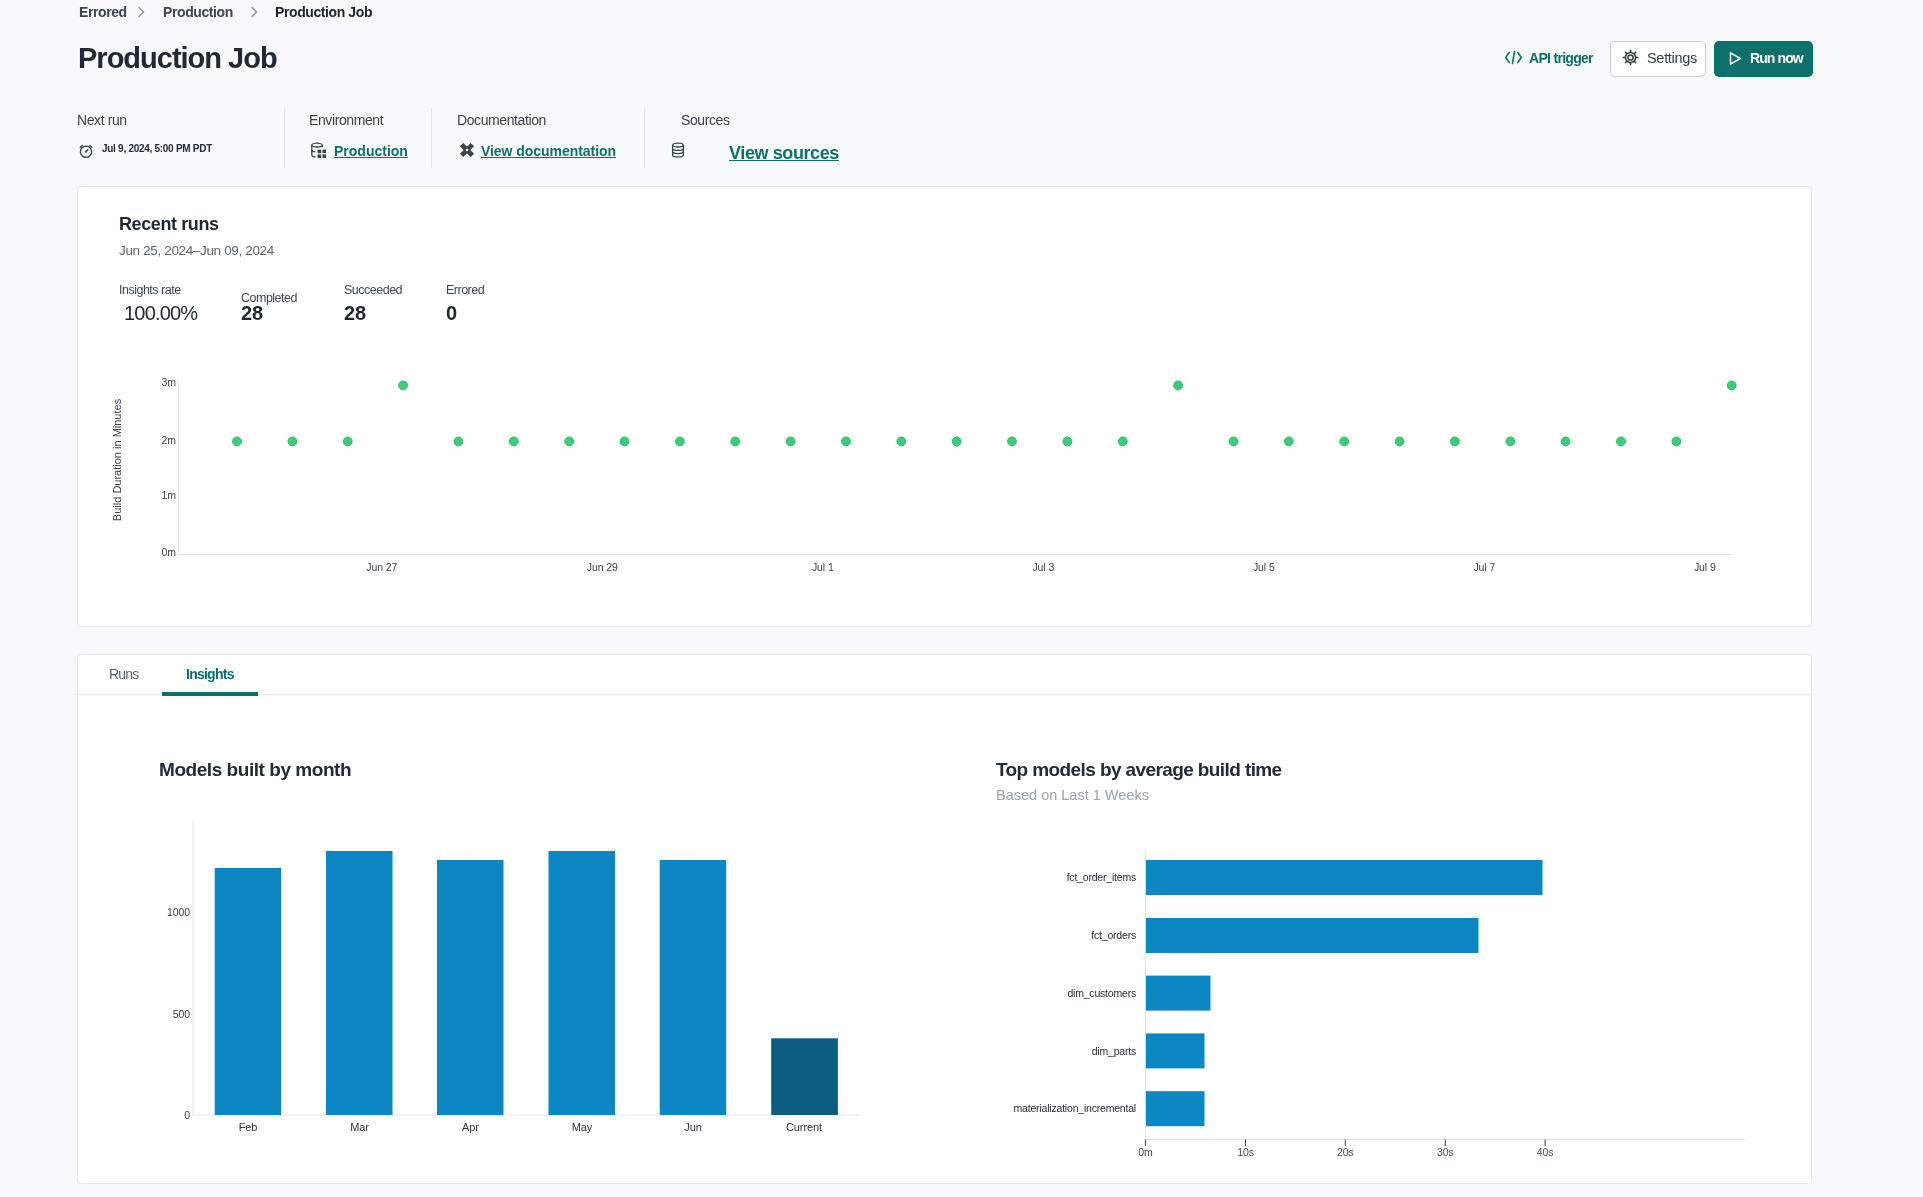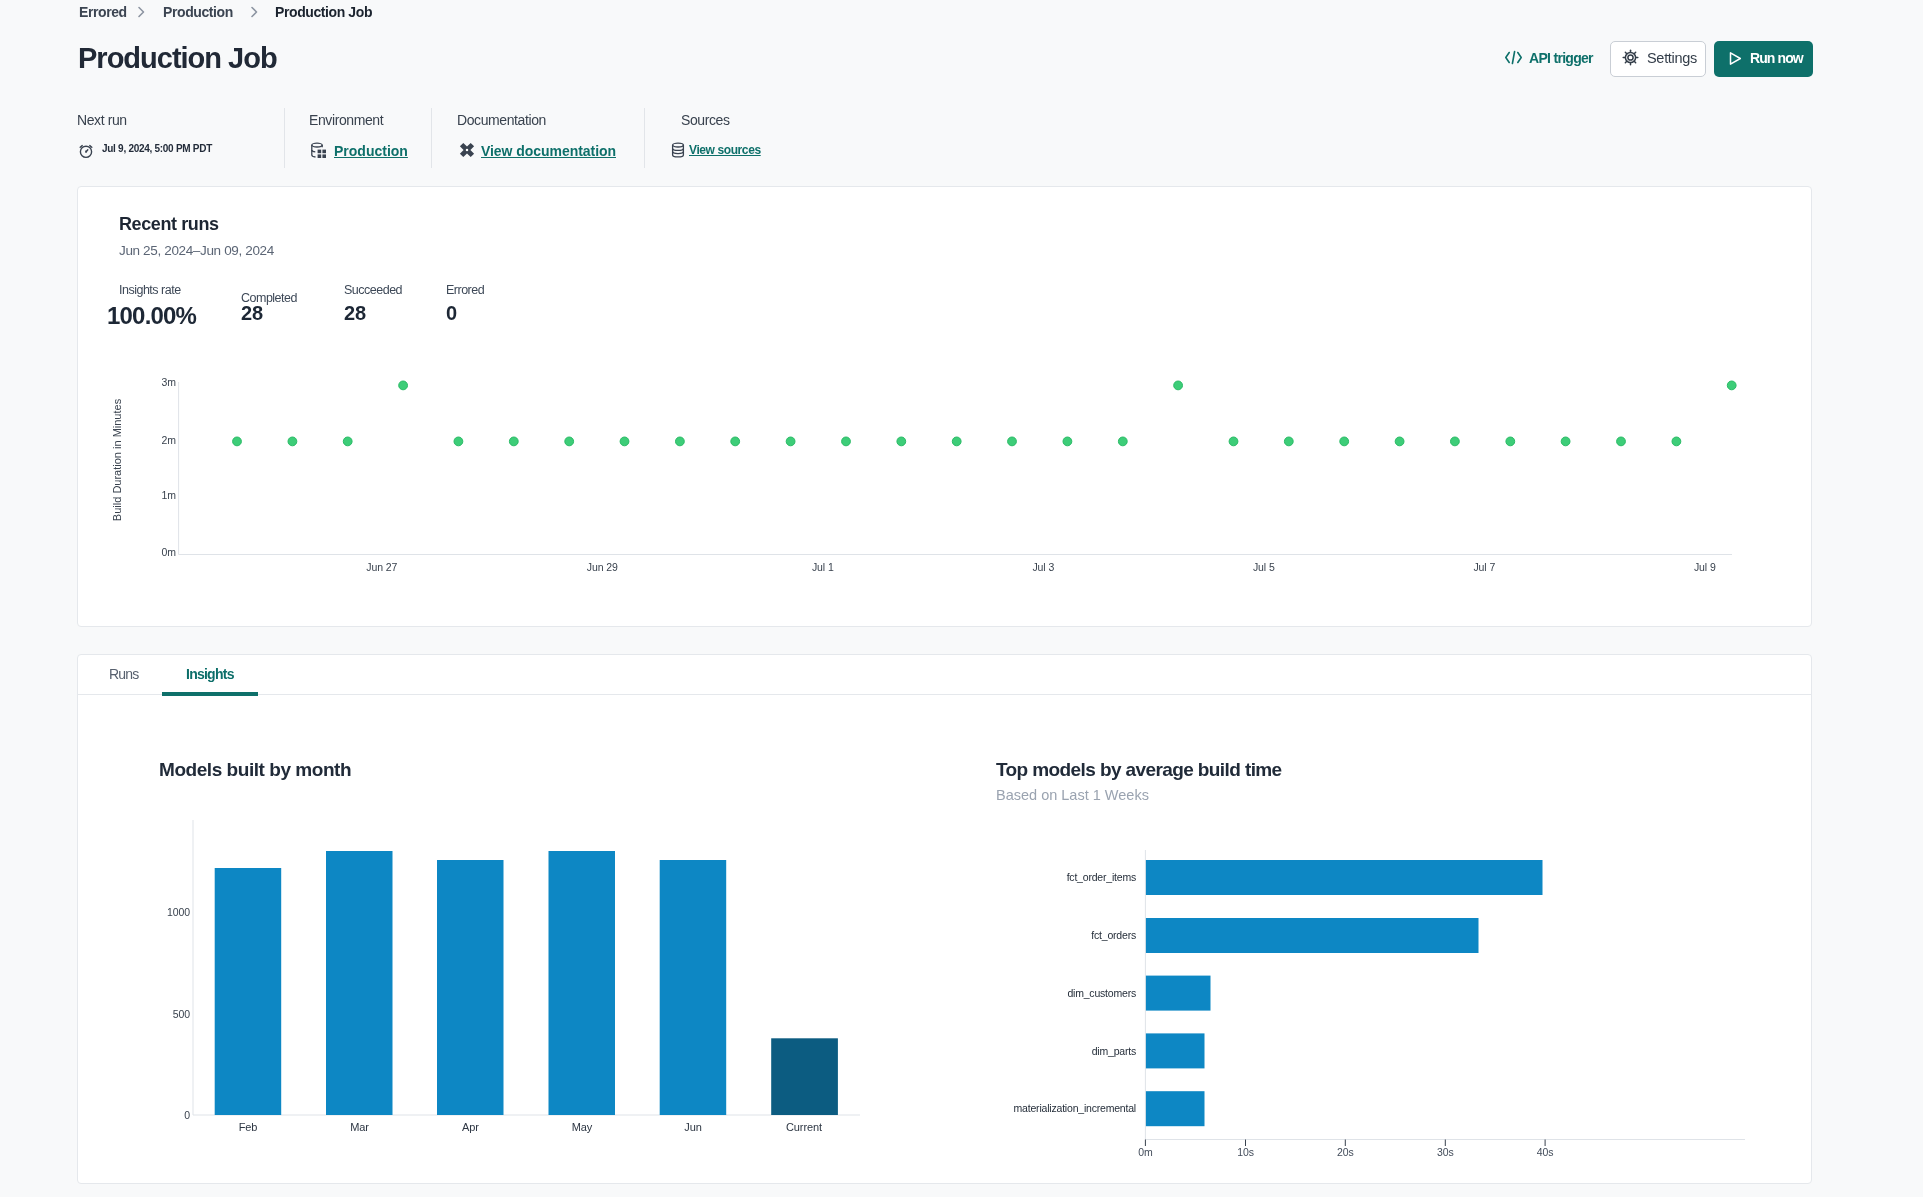--- a/index.html
+++ b/index.html
@@ -97,28 +97,28 @@
 
 <div class="abs" style="left:669px; top:112px; font-size:14px; color:#39424e; letter-spacing:-0.4px;margin-left:12px;">Sources</div>
 <svg class="abs" style="left:670px; top:142px;" width="16" height="16" viewBox="0 0 16 16">
   <g stroke="#3a4350" stroke-width="1.3" fill="none">
     <ellipse cx="8" cy="3.1" rx="5.4" ry="1.9"></ellipse>
     <path d="M2.6,3.1 L2.6,12.9 C2.6,14 5,14.9 8,14.9 C11,14.9 13.4,14 13.4,12.9 L13.4,3.1"></path>
     <path d="M2.6,6.4 C2.6,7.5 5,8.4 8,8.4 C11,8.4 13.4,7.5 13.4,6.4"></path>
     <path d="M2.6,9.6 C2.6,10.7 5,11.6 8,11.6 C11,11.6 13.4,10.7 13.4,9.6"></path>
   </g>
 </svg>
-<div class="abs link" style="left:689px; top:143px; font-size:12px; letter-spacing:-0.4px;">View sources</div>
+<div class="abs link" style="left:729px; top:143px; font-size:18px; letter-spacing:-0.4px;">View sources</div>
 
 <div class="card" style="left:77px; top:186px; width:1735px; height:441px;"></div>
 <div class="abs" style="left:119px; top:214px; font-size:18px; font-weight:700; color:#1d2633; letter-spacing:-0.4px;">Recent runs</div>
 <div class="abs" style="left:119px; top:243px; font-size:13.5px; color:#5b6575; letter-spacing:-0.35px;">Jun 25, 2024–Jun 09, 2024</div>
 
 <div class="abs" style="left:119px; top:283px; font-size:12.5px; color:#3d4857; letter-spacing:-0.5px;">Insights rate</div>
-<div class="abs" style="left:107px; top:302px; font-size:24px; font-weight:700; color:#1d2735; letter-spacing:-0.8px;">100.00%</div>
+<div class="abs" style="left:124px; top:302px; font-size:20px; font-weight:400; color:#1d2735; letter-spacing:-0.8px;">100.00%</div>
 <div class="abs" style="left:241px; top:291px; font-size:12.5px; color:#3d4857; letter-spacing:-0.5px;">Completed</div>
 <div class="abs" style="left:241px; top:302px; font-size:20px; font-weight:700; color:#1d2735;">28</div>
 <div class="abs" style="left:344px; top:283px; font-size:12.5px; color:#3d4857; letter-spacing:-0.5px;">Succeeded</div>
 <div class="abs" style="left:344px; top:302px; font-size:20px; font-weight:700; color:#1d2735;">28</div>
 <div class="abs" style="left:446px; top:283px; font-size:12.5px; color:#3d4857; letter-spacing:-0.5px;">Errored</div>
 <div class="abs" style="left:446px; top:302px; font-size:20px; font-weight:700; color:#1d2735;">0</div>
 
 <svg class="abs" style="left:100px; top:370px;" width="1680" height="215" viewBox="0 0 1680 215">
   <line x1="78.6" y1="12" x2="78.6" y2="184.5" stroke="#dfe3e8" stroke-width="1"></line>
   <line x1="78.6" y1="184.5" x2="1632" y2="184.5" stroke="#dfe3e8" stroke-width="1"></line>

